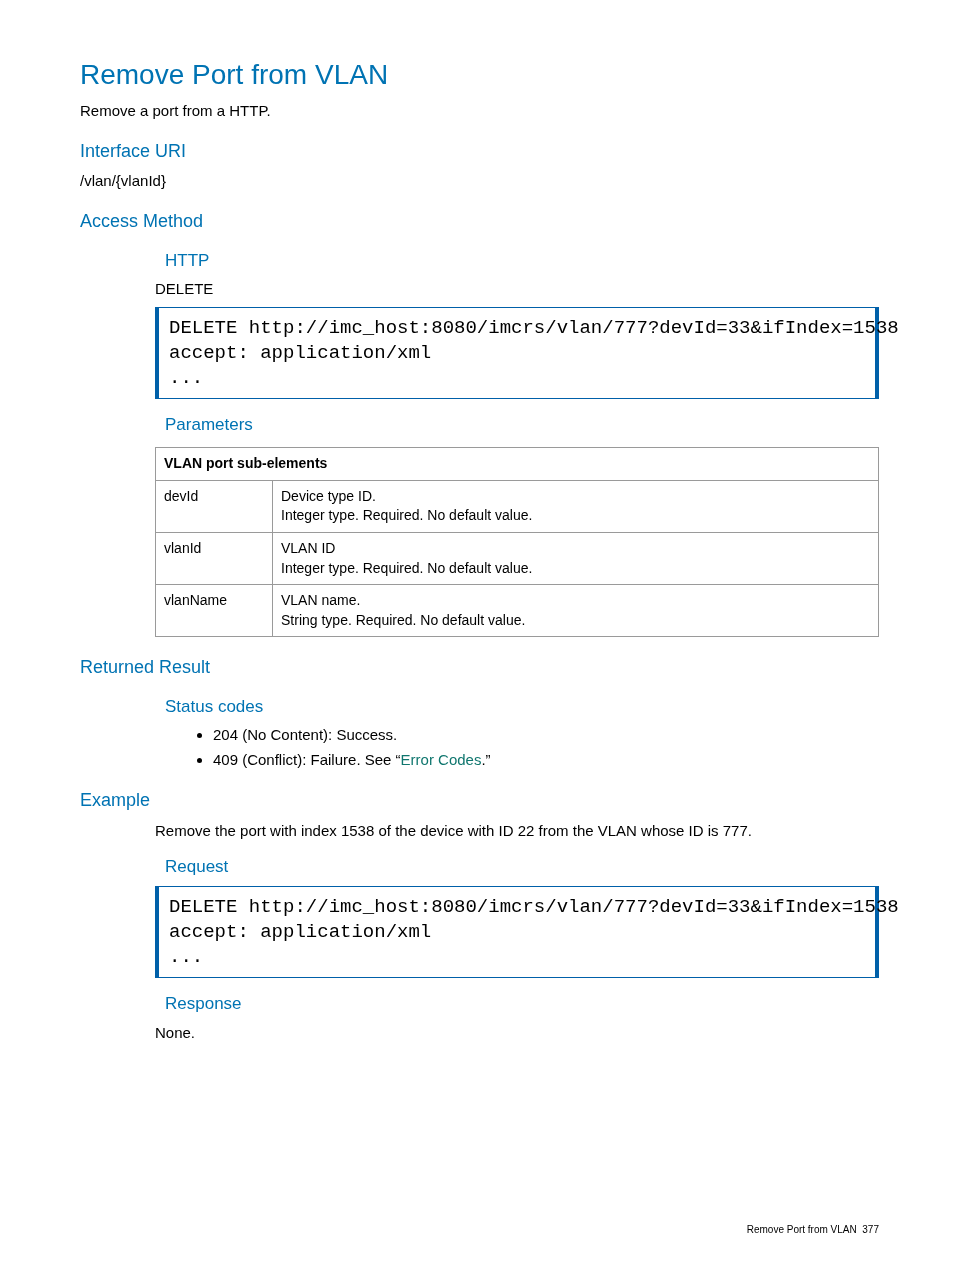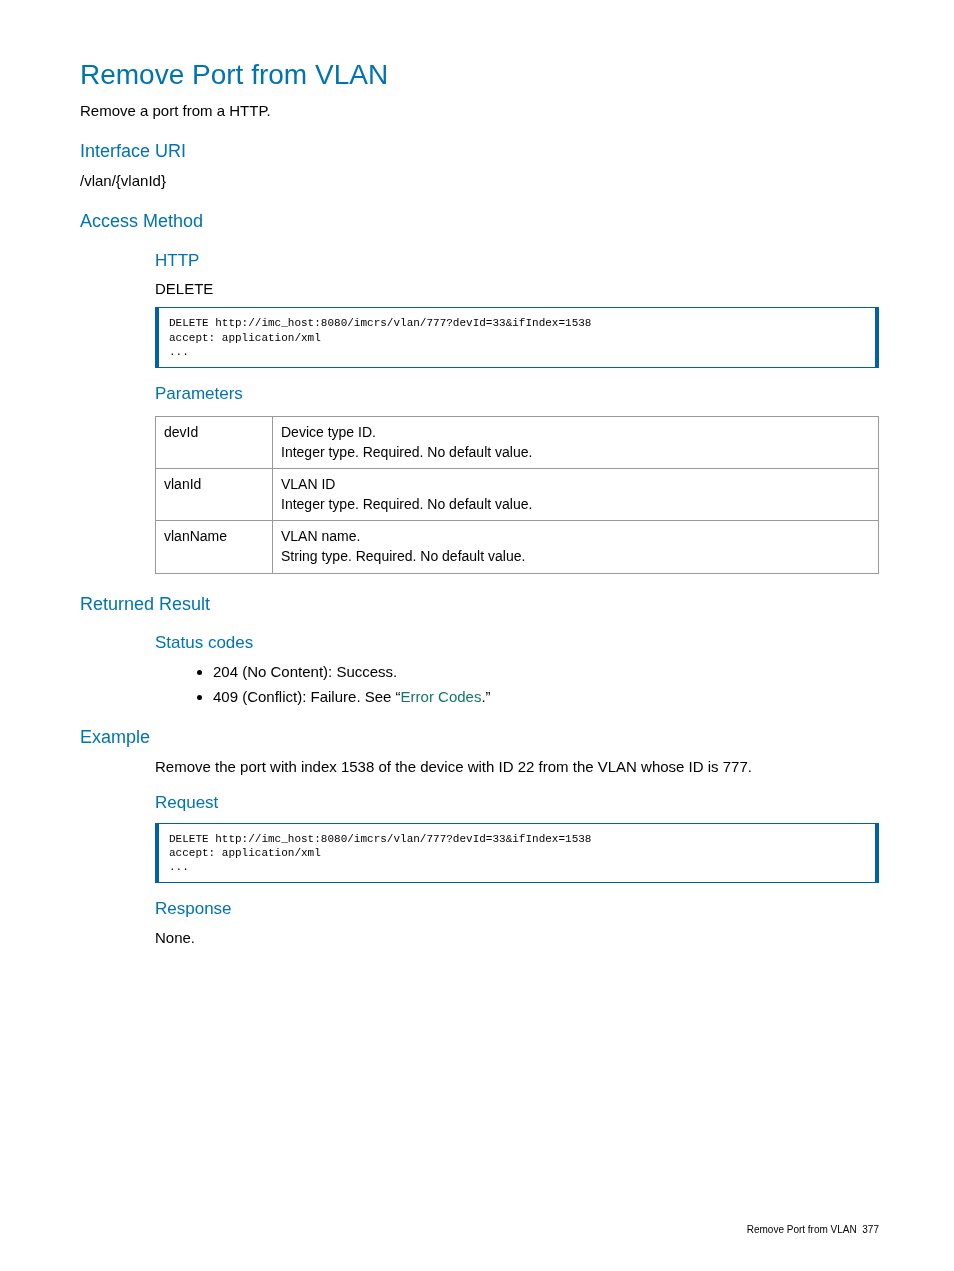--- a/index.html
+++ b/index.html
@@ -21,31 +21,31 @@
   h2 {
     font-size: 18px;
     font-weight: normal;
     color: #0073b3;
     margin: 18px 0 6px 0;
   }
   h3 {
     font-size: 17px;
     font-weight: normal;
     color: #0073b3;
-    margin: 14px 0 6px 0;
+    margin: 14px 0 6px 10px;
   }
   .indent {
     margin-left: 75px;
   }
   .body-text {
     margin: 4px 0;
   }
   pre.code {
     font-family: "Courier New", Courier, monospace;
-    font-size: 11px;
+    font-size: 19px;
     border-left: 4px solid #0060a9;
     border-right: 4px solid #0060a9;
     border-top: 1px solid #0060a9;
     border-bottom: 1px solid #0060a9;
     padding: 8px 10px;
     margin: 8px 0 14px 0;
     white-space: pre;
     line-height: 1.3;
   }
   table.params {
@@ -98,20 +98,23 @@
   <h3>HTTP</h3>
   <div class="body-text">DELETE</div>
 
   <pre class="code">DELETE http://imc_host:8080/imcrs/vlan/777?devId=33&amp;ifIndex=1538
 accept: application/xml
 ...</pre>
 
   <h3>Parameters</h3>
   <table class="params">
     <tbody>
+        <tr>
+      <th colspan="2">VLAN port sub-elements</th>
+    </tr>
     <tr>
       <td class="name">devId</td>
       <td>
         <div>Device type ID.</div>
         <div>Integer type. Required. No default value.</div>
       </td>
     </tr>
     <tr>
       <td class="name">vlanId</td>
       <td>

